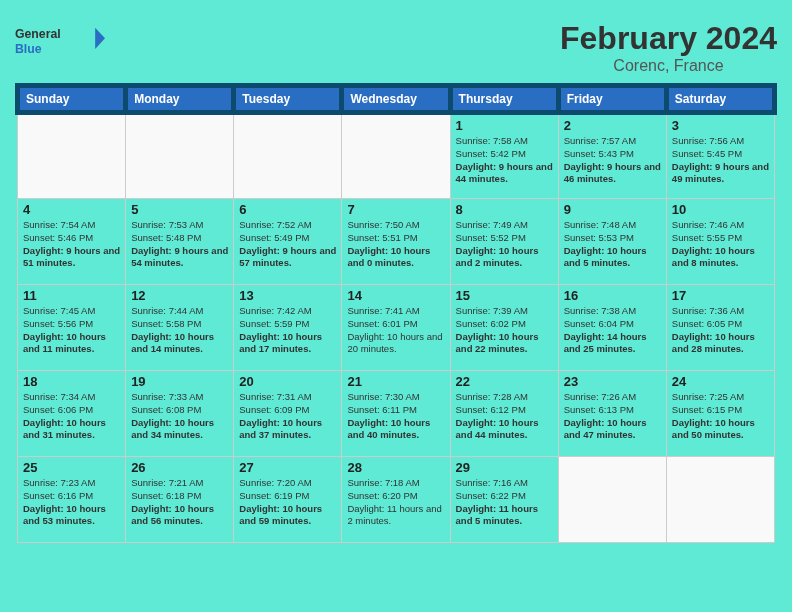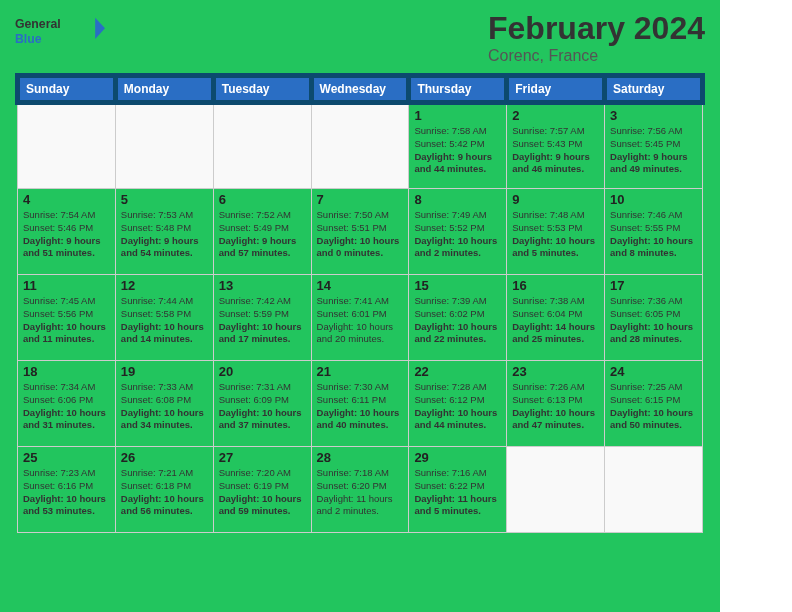--- a/index.html
+++ b/index.html
@@ -4,42 +4,42 @@
   <style>
     * { margin: 0; padding: 0; box-sizing: border-box; }
     body {
       font-family: Arial, sans-serif;
       background: #fff;
       width: 792px;
       height: 612px;
       overflow: hidden;
     }
     .page {
-      width: 720px;
+      width: 792px;
       height: 612px;
-      padding: 10px 15px;
-      background: #22c55e;
+      padding: 20px 15px;
+      background: #5eead4;
     }
     .header {
       display: flex;
       justify-content: space-between;
       align-items: flex-start;
       margin-bottom: 8px;
     }
     .logo {
       display: flex;
       align-items: center;
       gap: 4px;
     }
     .logo-icon {
       width: 30px;
       height: 30px;
     }
     .title-block {
-      text-align: left;
+      text-align: center;
     }
     .month-title {
       font-size: 32px;
       font-weight: bold;
       color: #333;
     }
     .location {
       font-size: 16px;
       color: #555;
     }

